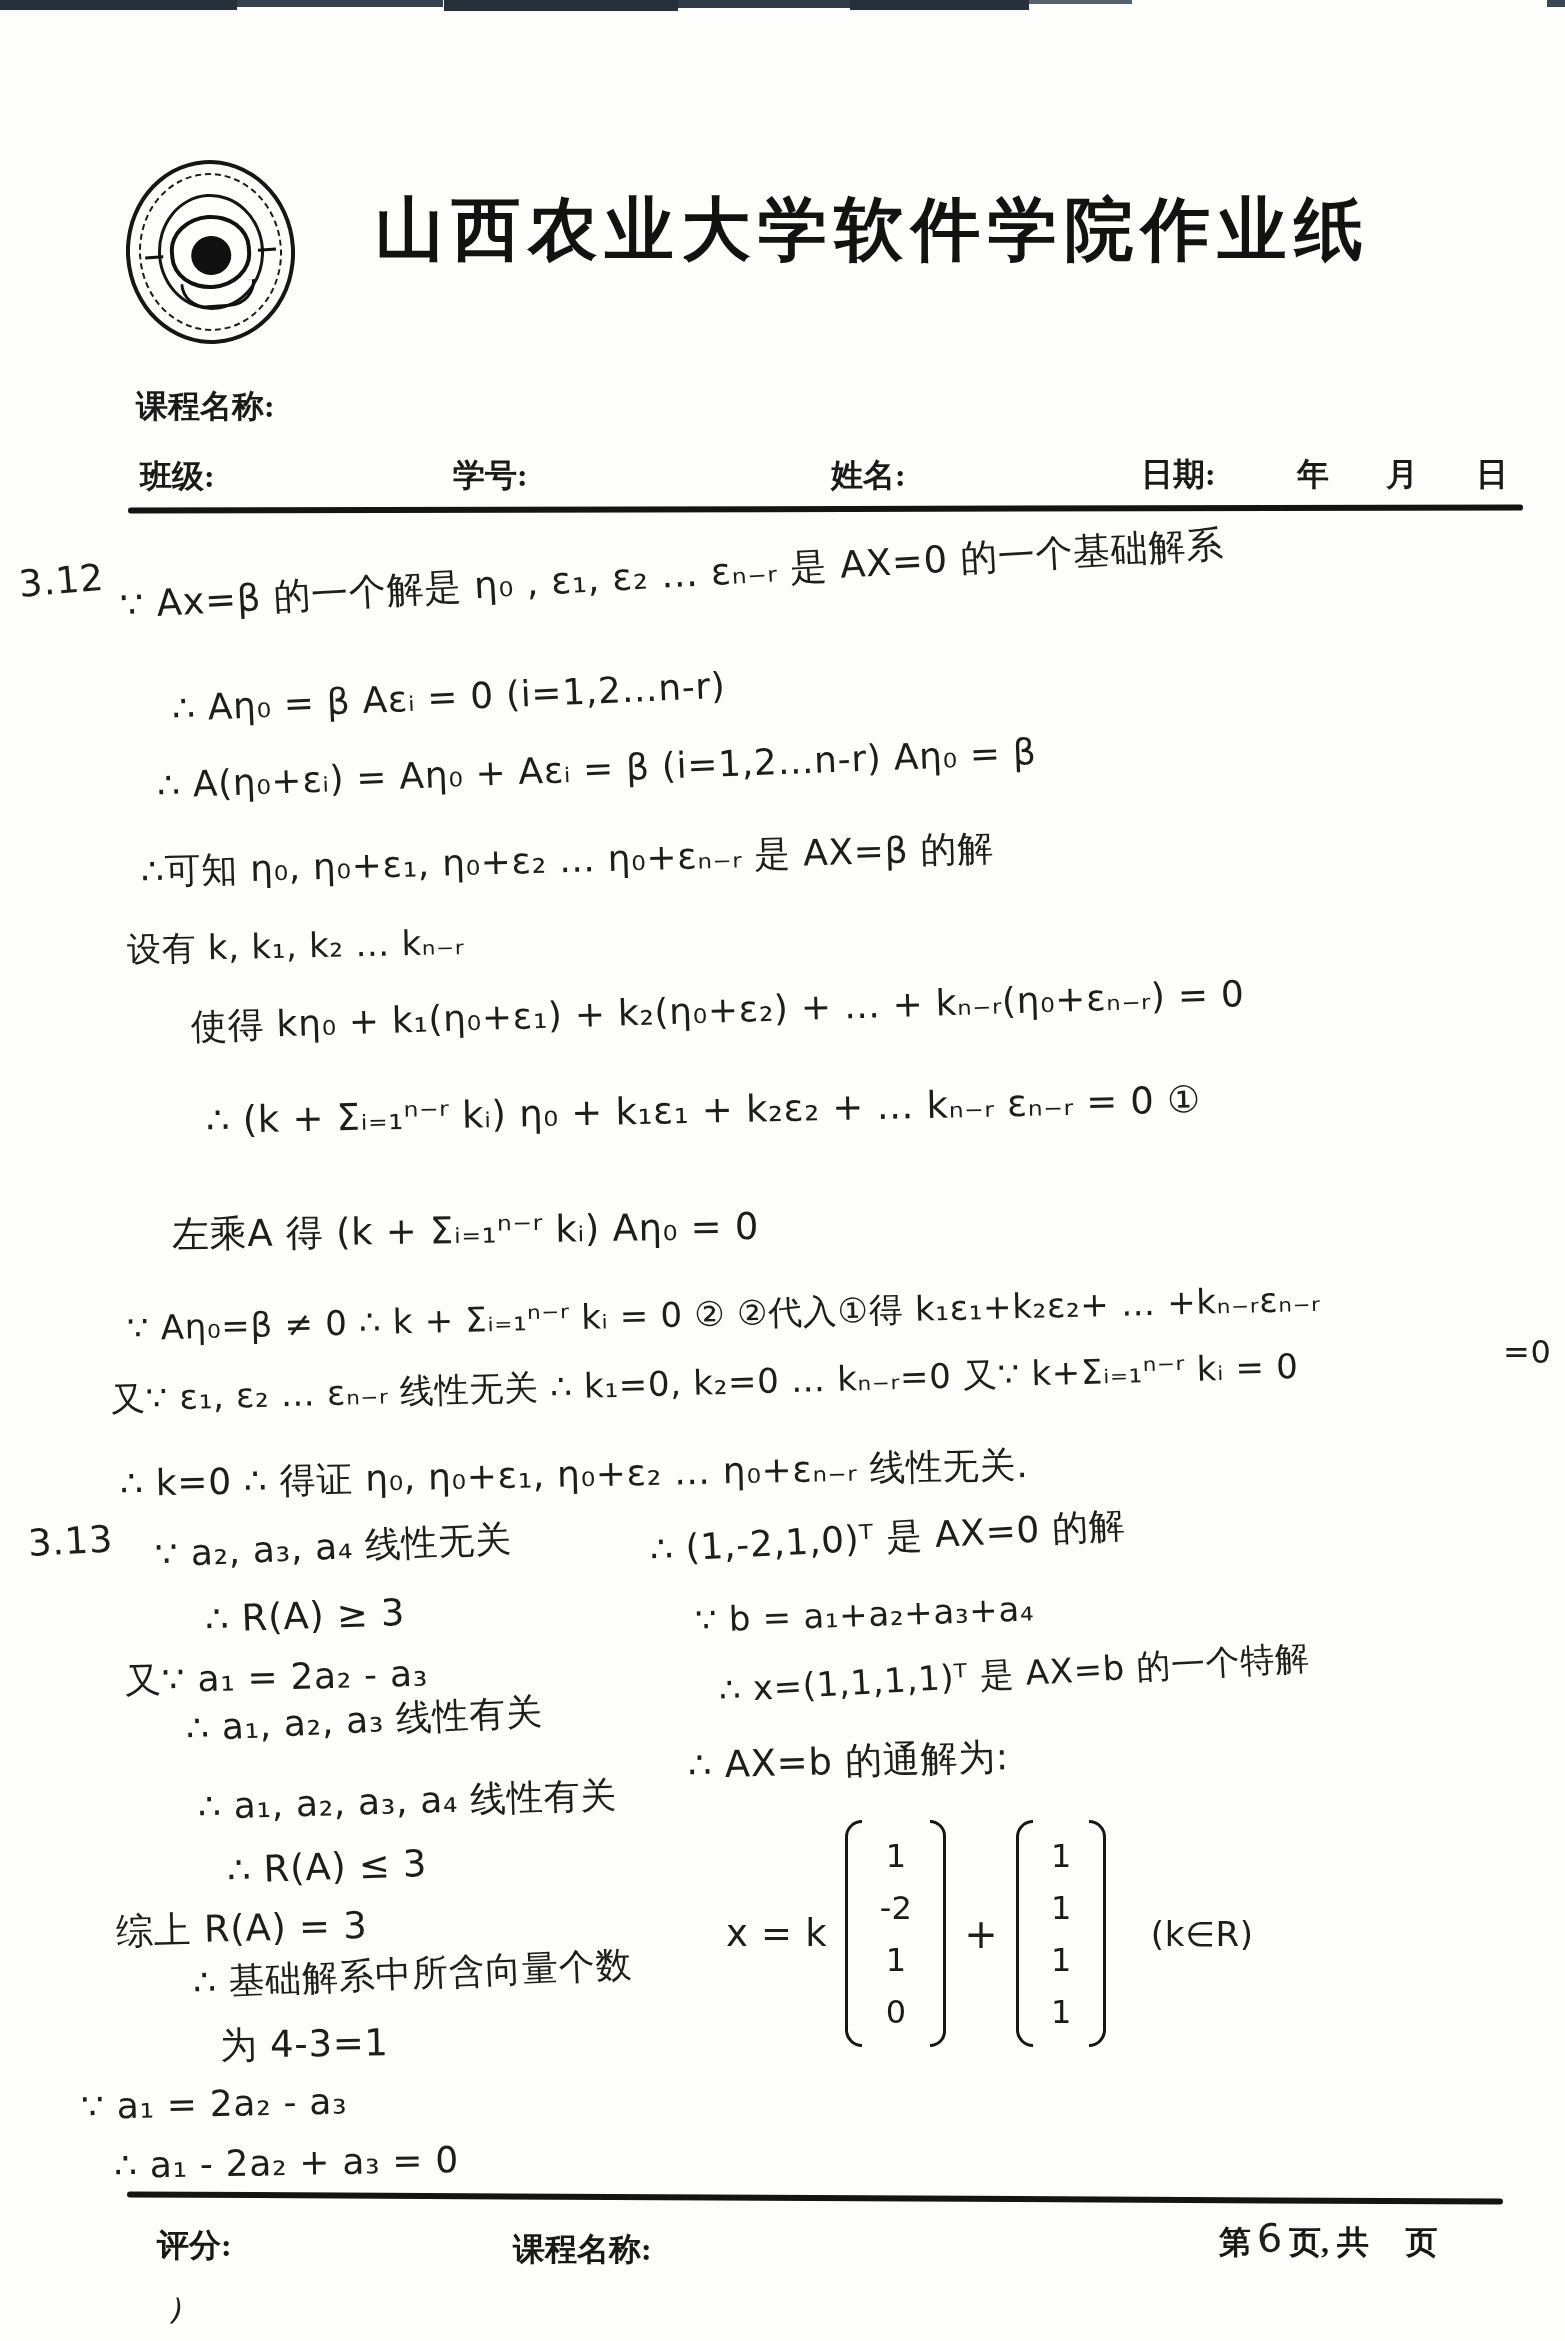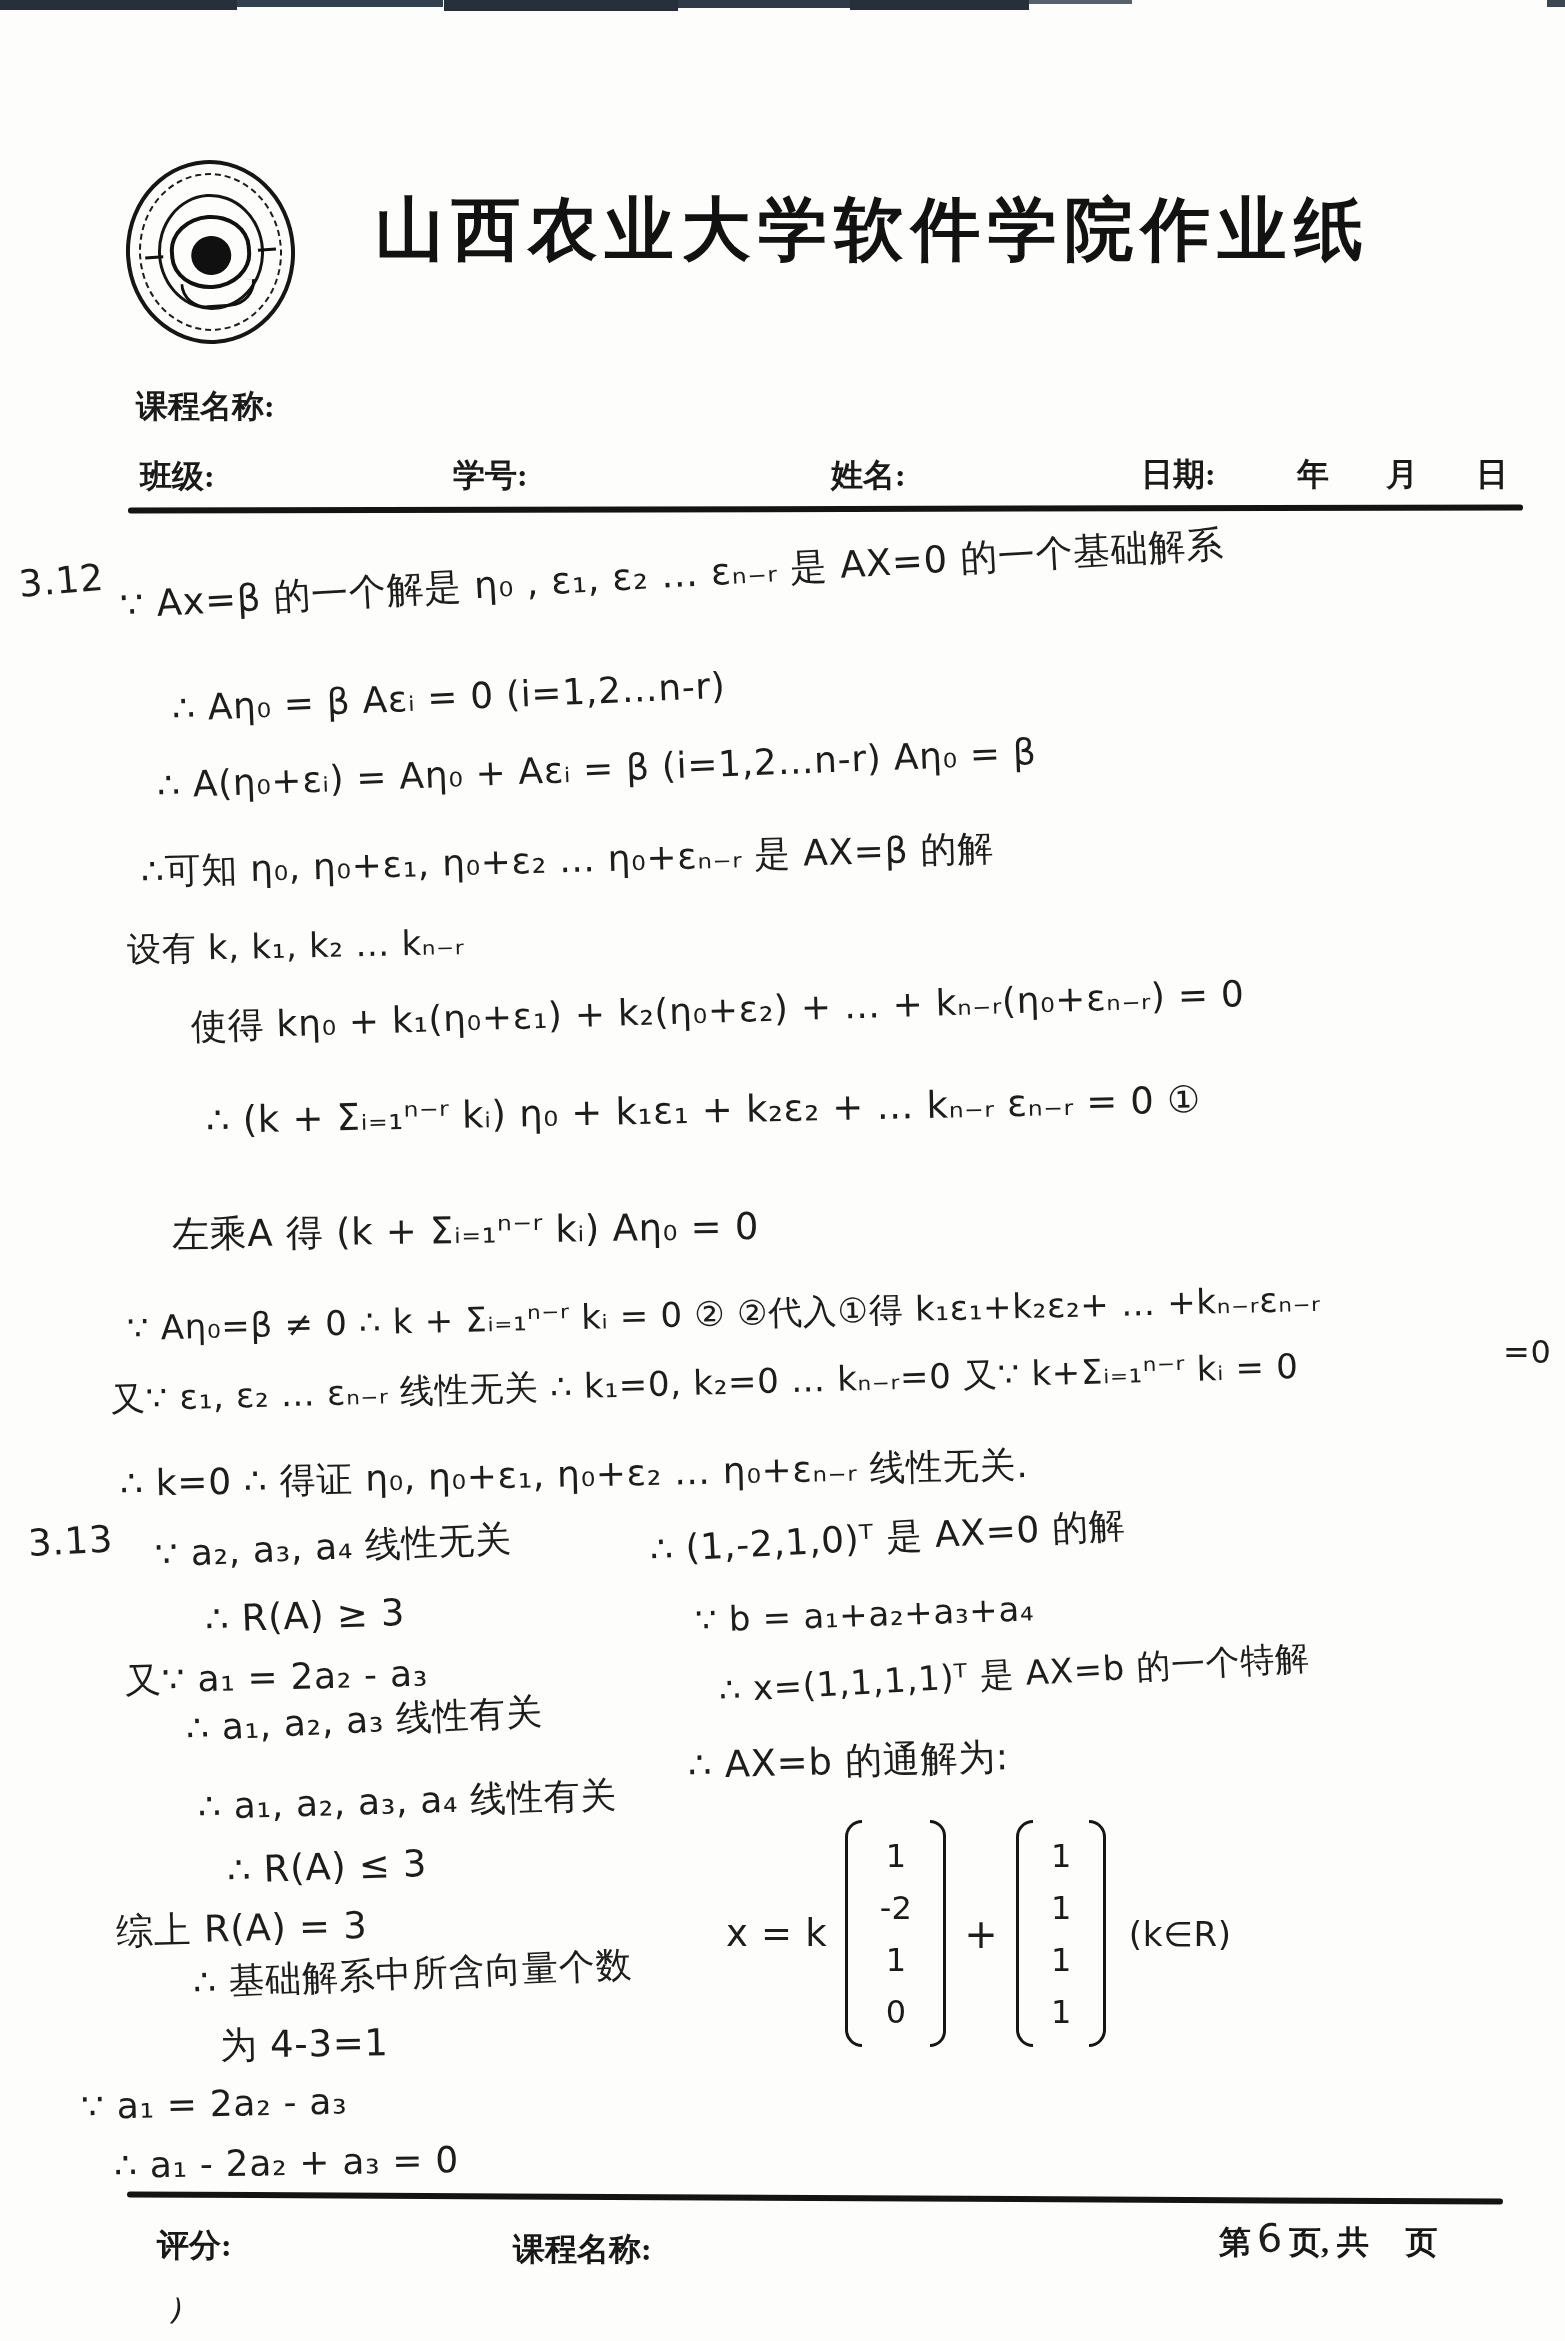--- a/index.html
+++ b/index.html
@@ -150,21 +150,21 @@
     <span class="vec">
       <span class="vparen l"></span>
       <span class="vcol">
         <span>1</span>
         <span>1</span>
         <span>1</span>
         <span>1</span>
       </span>
       <span class="vparen r"></span>
     </span>
-    <span class="hw" style="font-size:34px;margin-left:5px;">(k∈R)</span>
+    <span class="hw" style="font-size:34px;margin-left:27px;">(k∈R)</span>
   </div>
 
   <div class="rule" style="left:127px;top:2195px;width:1376px;height:6.2px;transform:rotate(0.3deg);border-radius:4.1px;"></div>
   <div class="abs footlab" style="left:157px;top:2224px;">评分:</div>
   <div class="abs footlab" style="left:513px;top:2228px;">课程名称:</div>
   <div class="abs" style="left:1219px;top:2217px;">
     <span class="footlab">第</span>
     <span class="hw" style="display:inline-block;font-size:39px;transform:rotate(-6deg);margin:0 2.8px;">6</span>
     <span class="footlab">页, 共</span>
     <span class="footlab" style="margin-left:33px;">页</span>

